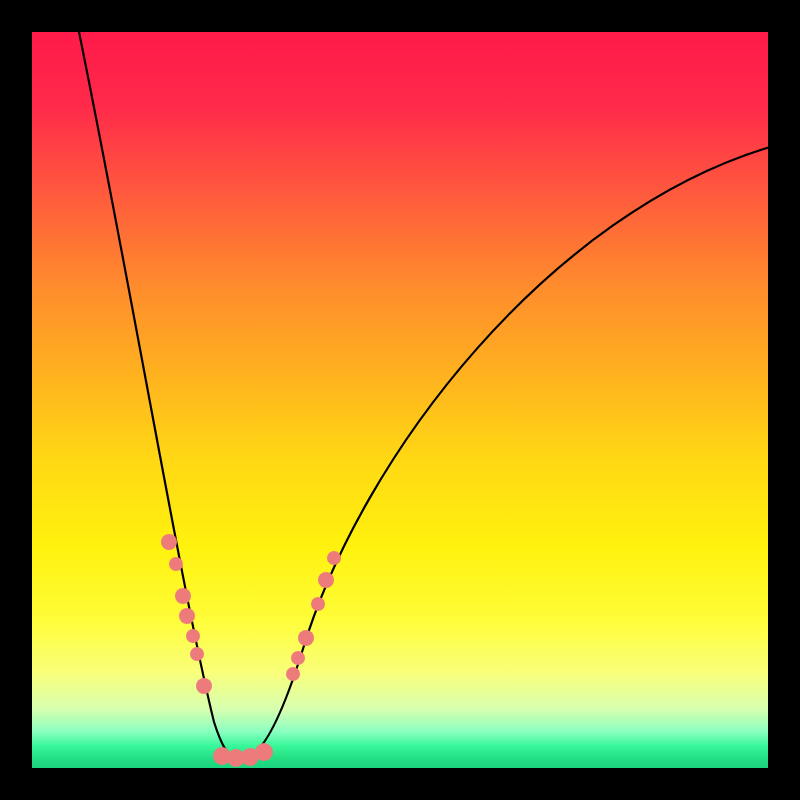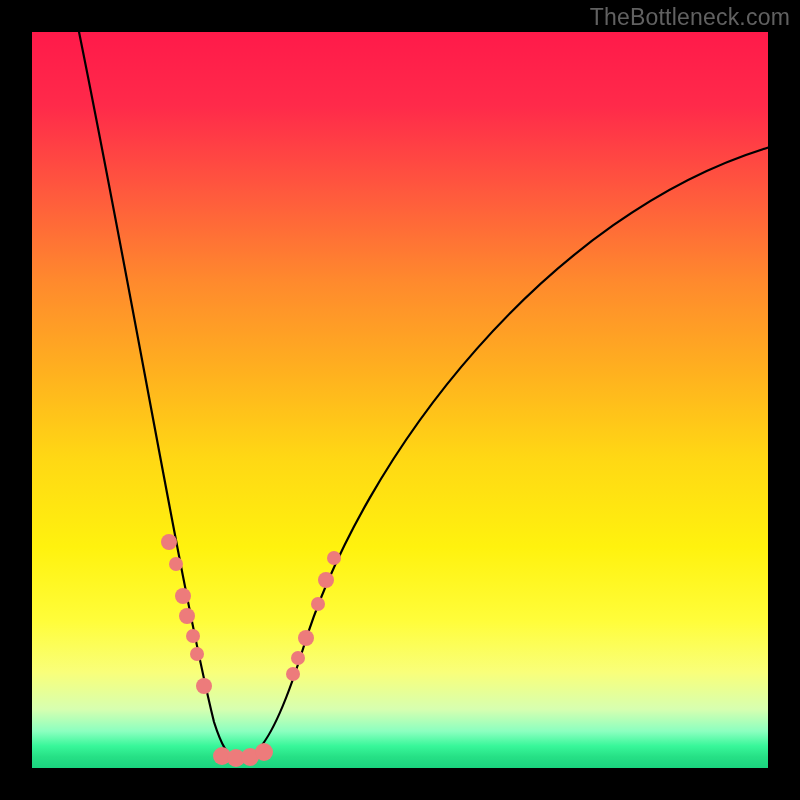--- a/index.html
+++ b/index.html
@@ -31,21 +31,20 @@
   color:#616161;
   font-size:23px;
   letter-spacing:0.2px;
   font-weight:400;
 }
 </style>
 </head>
 <body>
 
 <div id="stage">
-  <div id="watermark">TheBottleneck.com</div>
 
   <div id="plot-area">
     <svg id="curves" viewBox="0 0 736 736" preserveAspectRatio="none">
       <g id="series-paths">
           <path d="M 45 -10 C 100 260, 150 560, 182 690 C 190 715, 196 724, 204 726" fill="none" stroke="#000000" stroke-width="2.2"></path>
           <path d="M 214 726 C 230 722, 248 690, 270 620 C 330 420, 520 180, 738 115" fill="none" stroke="#000000" stroke-width="2.2"></path>
         </g>
       <g id="markers">
           <circle cx="137" cy="510" r="8" fill="#ed7b7b"></circle>
           <circle cx="144" cy="532" r="7" fill="#ed7b7b"></circle>

